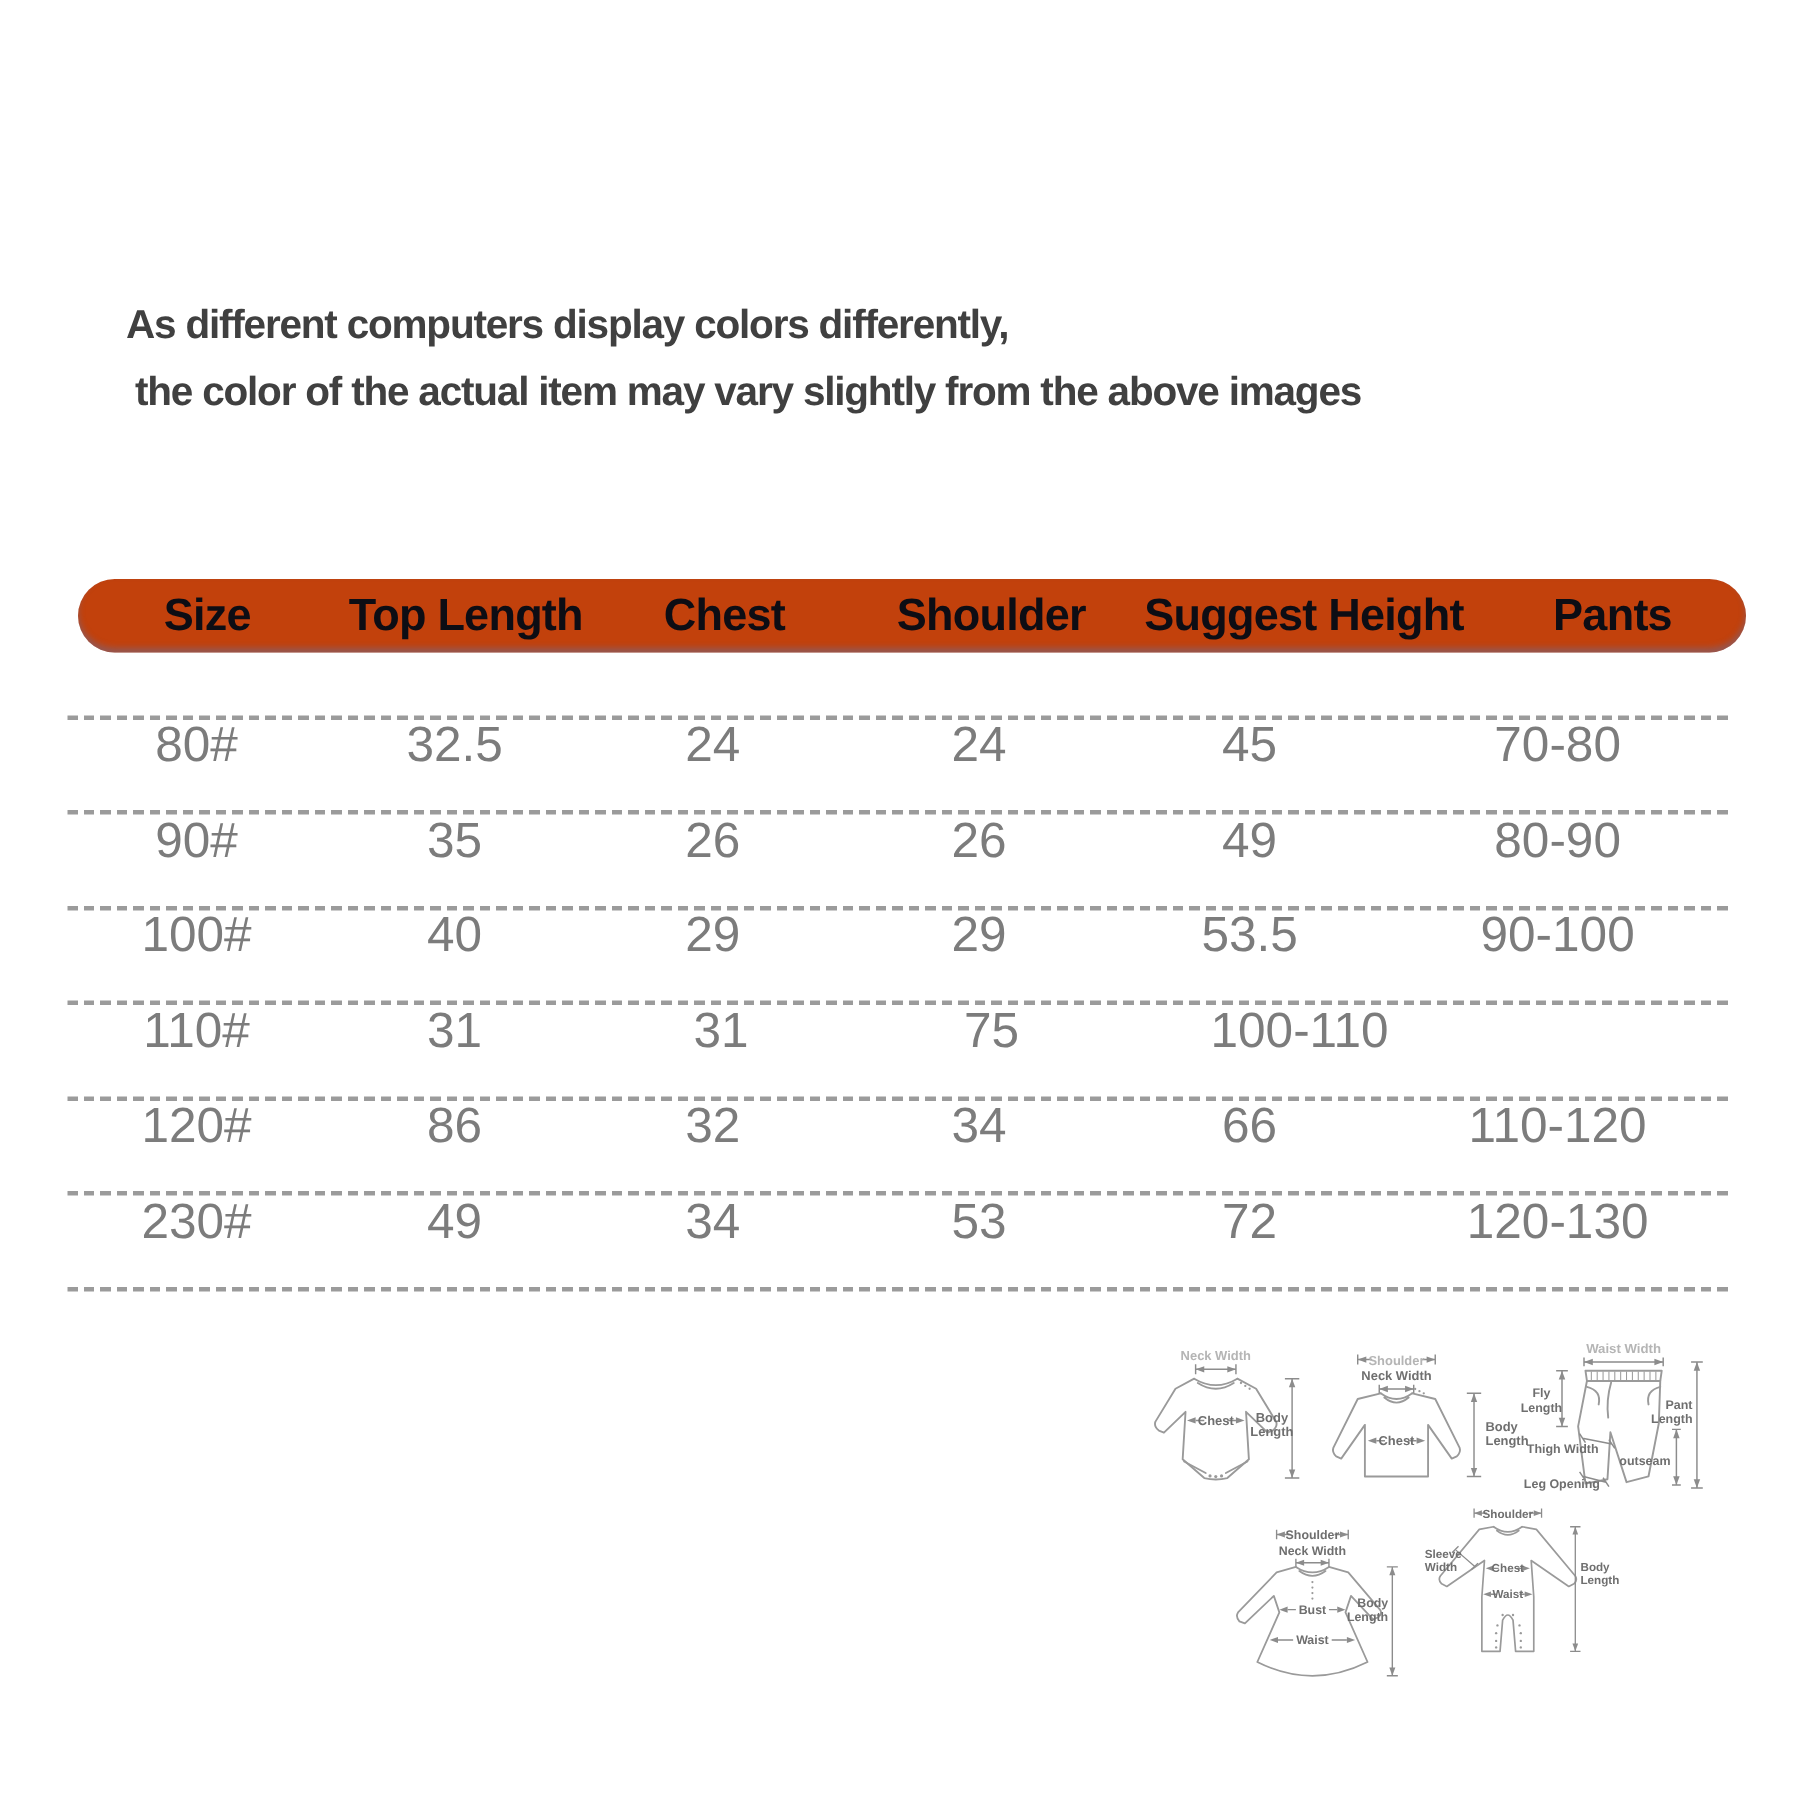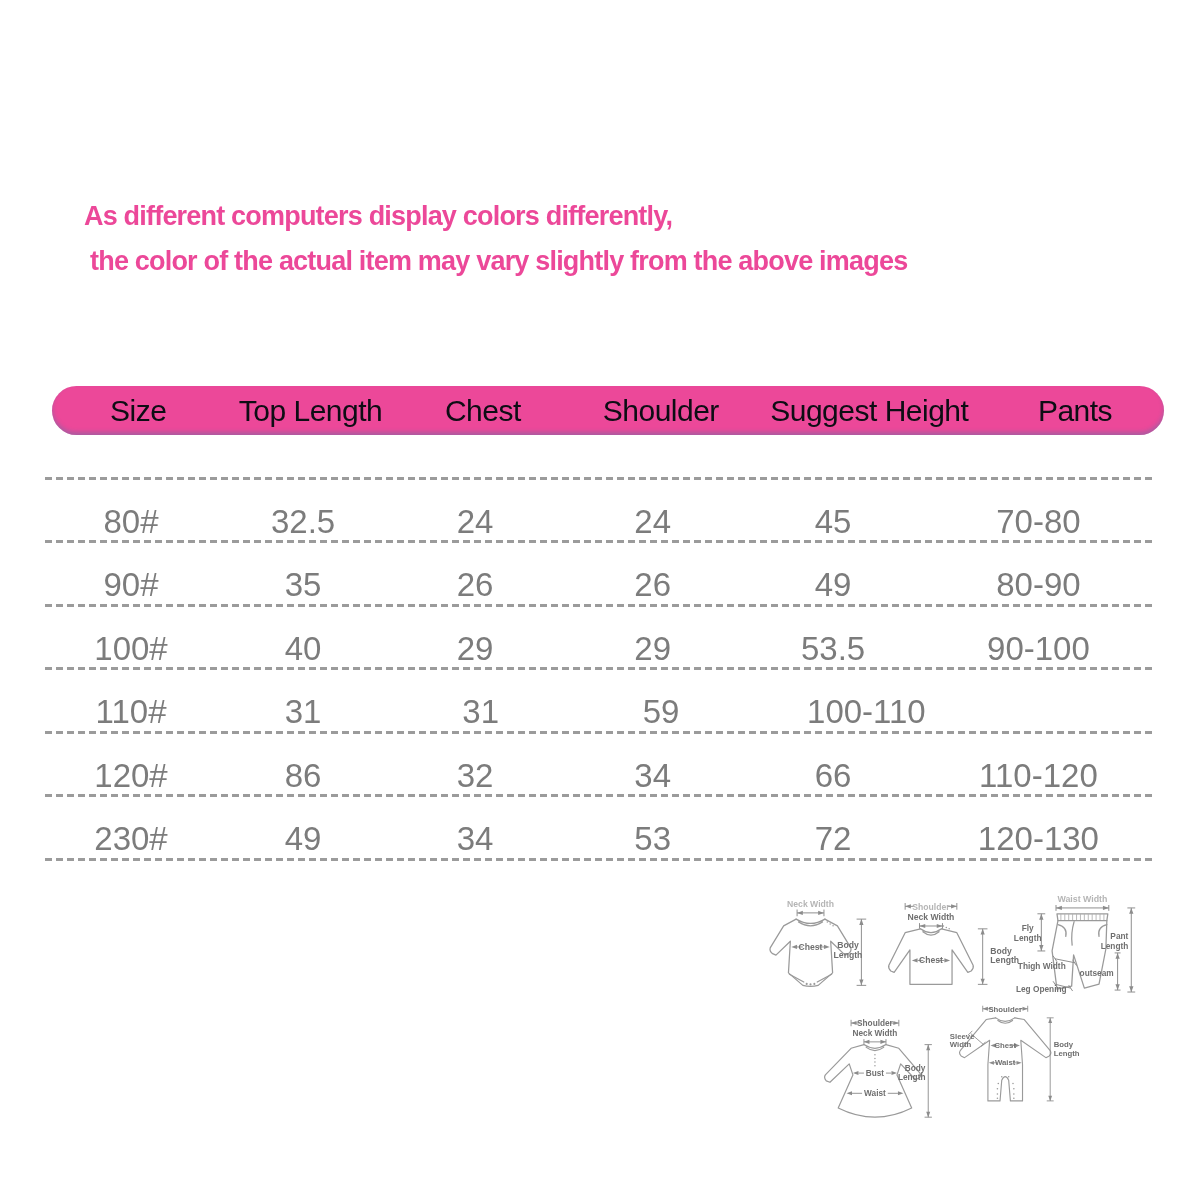--- a/index.html
+++ b/index.html
@@ -1,31 +1,31 @@
 <!DOCTYPE html>
 <html><head>
 <meta charset="utf-8">
 <style>
   html,body{margin:0;padding:0;background:#ffffff;}
   .canvas{position:relative;width:1200px;height:1200px;background:#ffffff;overflow:hidden;
           font-family:"Liberation Sans",sans-serif;}
 
   
-  .disclaimer{position:absolute;left:84px;top:194px;color:#ec4899;font-weight:bold;
+  .disclaimer{position:absolute;left:84px;top:194px;color:#404040;font-weight:bold;
               font-size:27px;letter-spacing:-0.8px;line-height:45px;white-space:nowrap;}
   .disclaimer .l2{padding-left:6px;}
 
   
   .thead{position:absolute;left:52px;top:386px;width:1112px;height:49px;border-radius:25px;
-         background:#ec4899;box-shadow:inset 0 -3px 4px rgba(90,115,170,.45);
-         display:flex;align-items:center;color:#0d0d14;font-weight:normal;font-size:30px;
+         background:#c2410c;box-shadow:inset 0 -3px 4px rgba(90,115,170,.45);
+         display:flex;align-items:center;color:#0d0d14;font-weight:bold;font-size:30px;
          letter-spacing:-0.5px;}
   .tbody{position:absolute;left:45px;top:477px;width:1110px;height:384px;
          color:#7c7c7c;font-size:33px;}
-  .trow{display:flex;align-items:flex-end;height:63.5px;}
+  .trow{display:flex;align-items:flex-start;height:63.5px;}
   .cell{text-align:center;}
   .c1{width:15.5%}.c2{width:15.5%}.c3{width:15.5%}.c4{width:16.5%}.c5{width:16%}.c6{width:21%}
   .dash{position:absolute;left:0;width:100%;height:3px;
         background:repeating-linear-gradient(90deg,#9b9b9b 0 7px,transparent 7px 11px);}
 
   
   .diagrams{position:absolute;left:760px;top:888px;width:430px;height:270px;font-weight:bold;}
   .diagrams svg{position:absolute;overflow:visible;}
   .g{fill:none;stroke:#9a9a9a;stroke-width:1.3;stroke-linejoin:round;stroke-linecap:round;}
   .h{fill:none;stroke:#9a9a9a;stroke-width:.7;}
@@ -87,21 +87,21 @@
       <div class="cell c2">40</div>
       <div class="cell c3">29</div>
       <div class="cell c4">29</div>
       <div class="cell c5">53.5</div>
       <div class="cell c6">90-100</div>
     </div>
     <div class="trow">
       <div class="cell c1">110#</div>
       <div class="cell c3">31</div>
       <div class="cell c4">31</div>
-      <div class="cell c5">59</div>
+      <div class="cell c5">75</div>
       <div class="cell c6">100-110</div>
     </div>
     <div class="trow">
       <div class="cell c1">120#</div>
       <div class="cell c2">86</div>
       <div class="cell c3">32</div>
       <div class="cell c4">34</div>
       <div class="cell c5">66</div>
       <div class="cell c6">110-120</div>
     </div>

